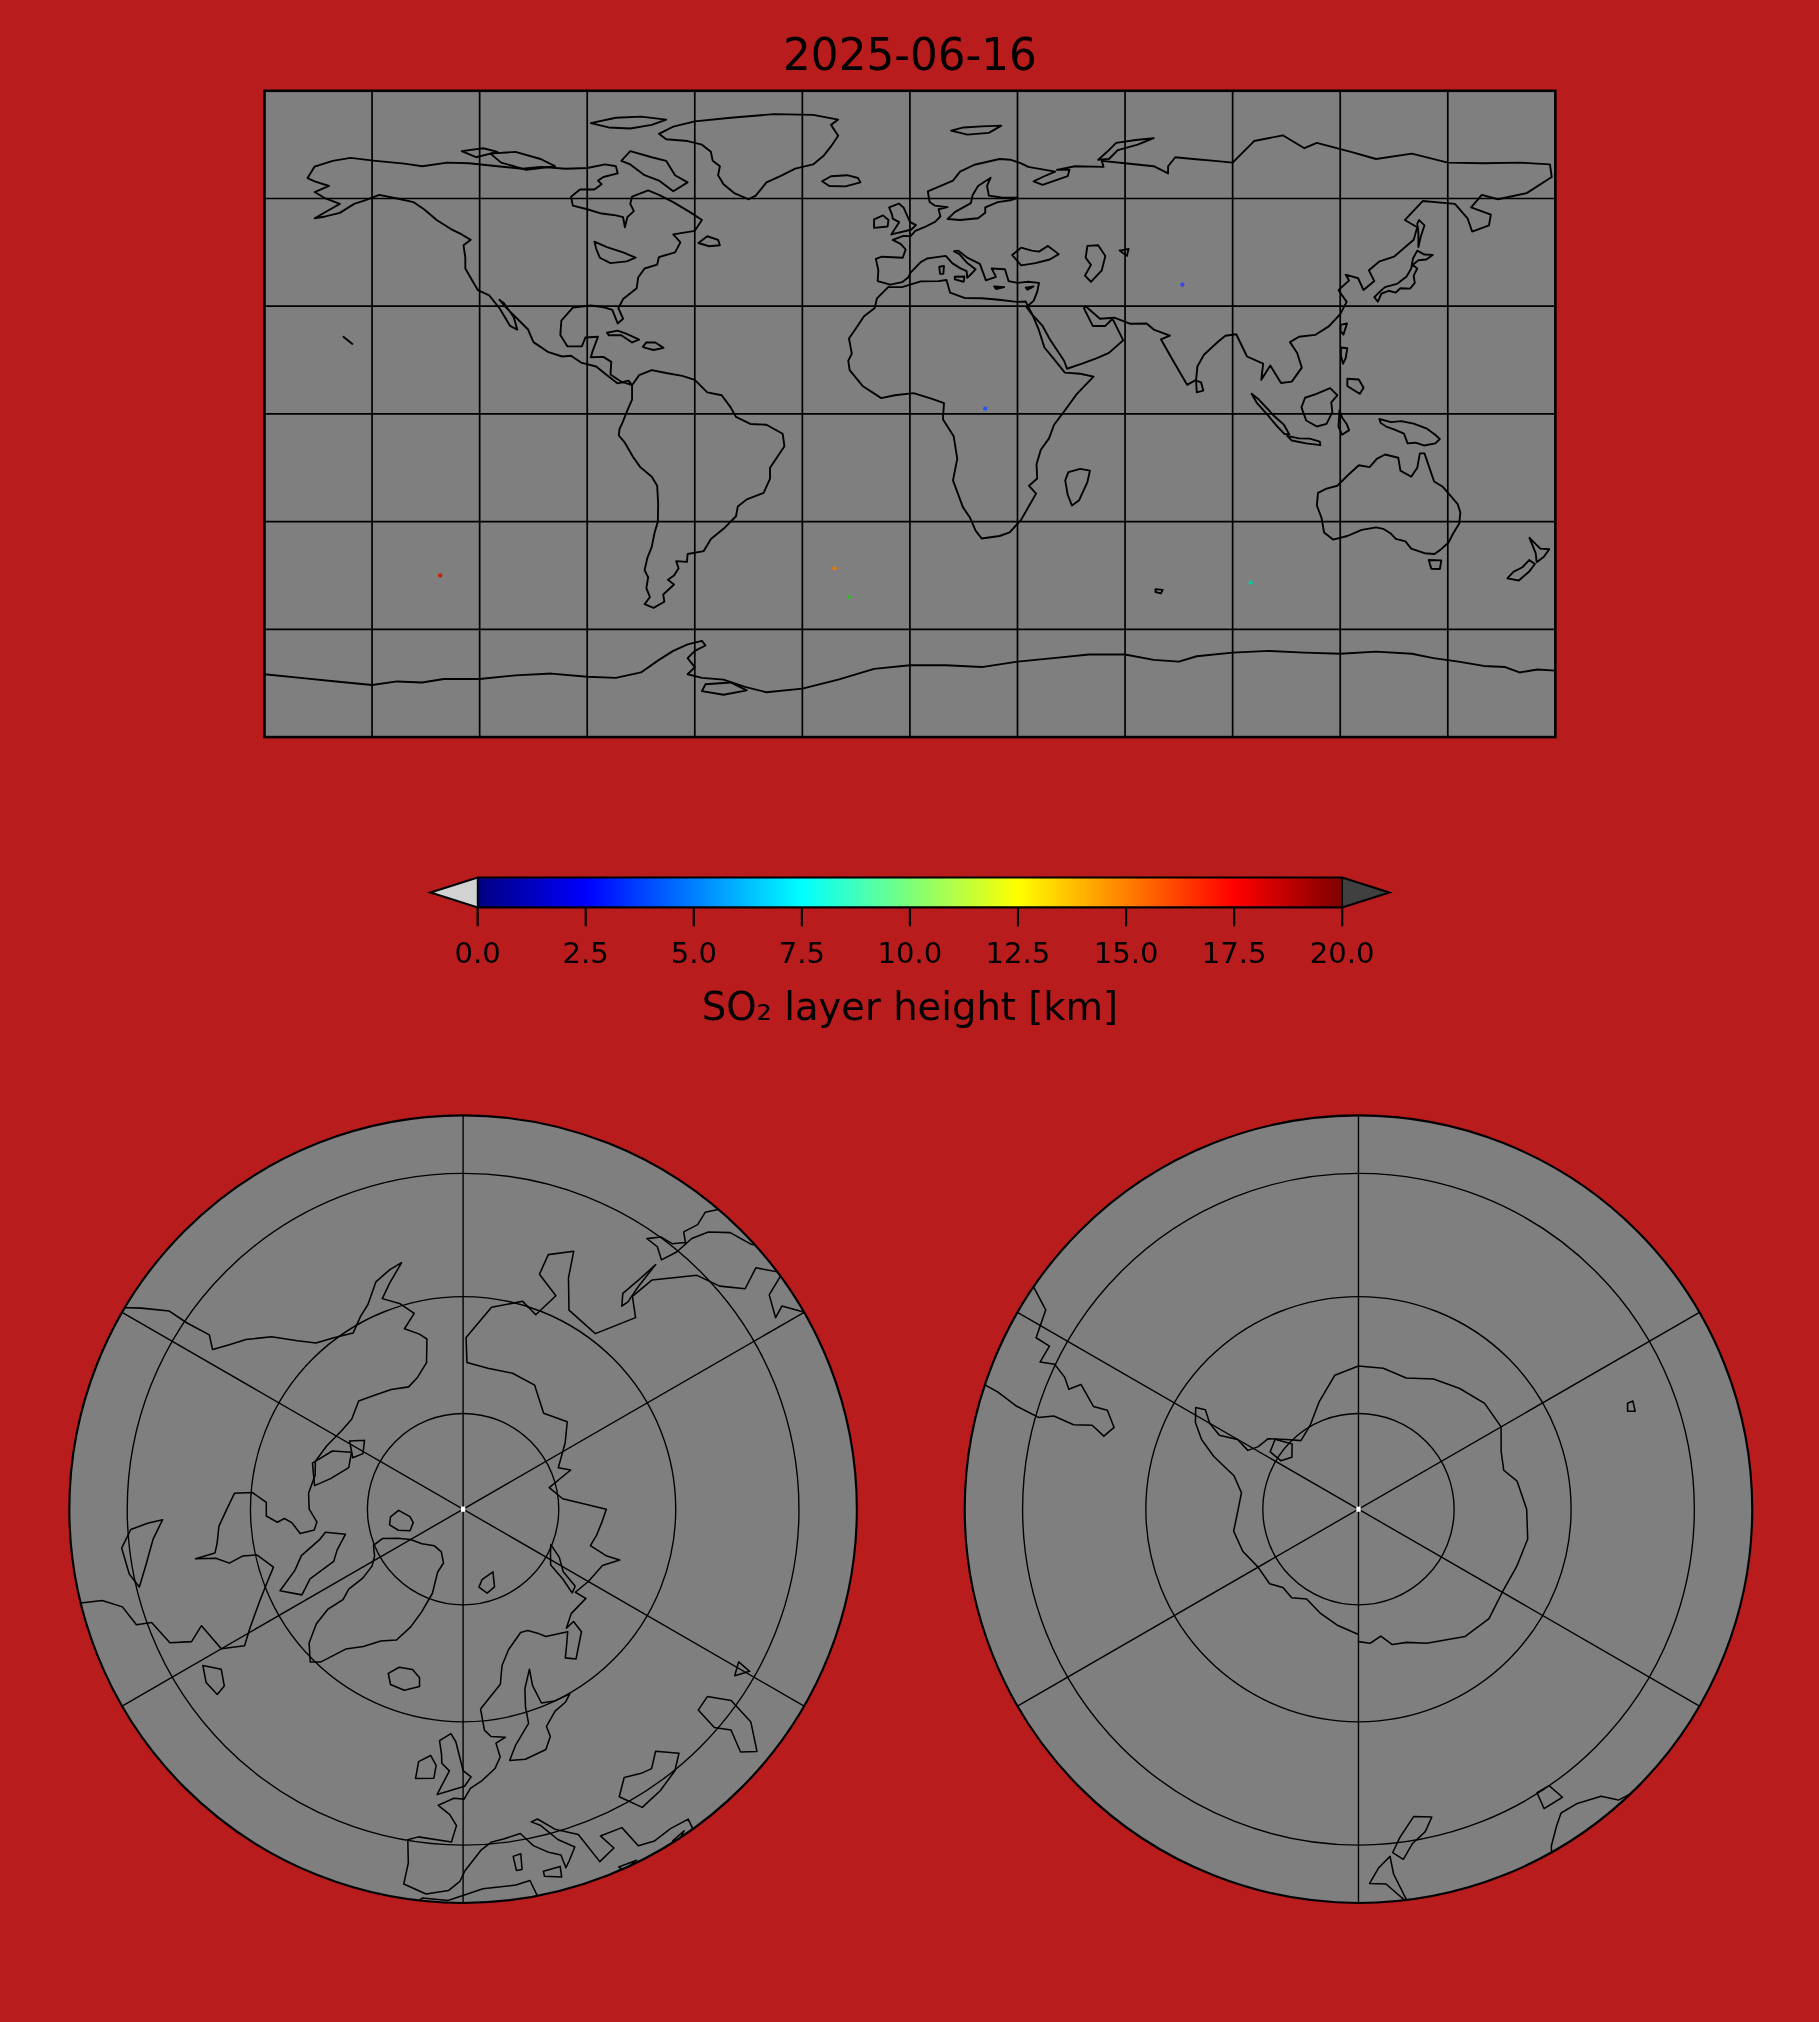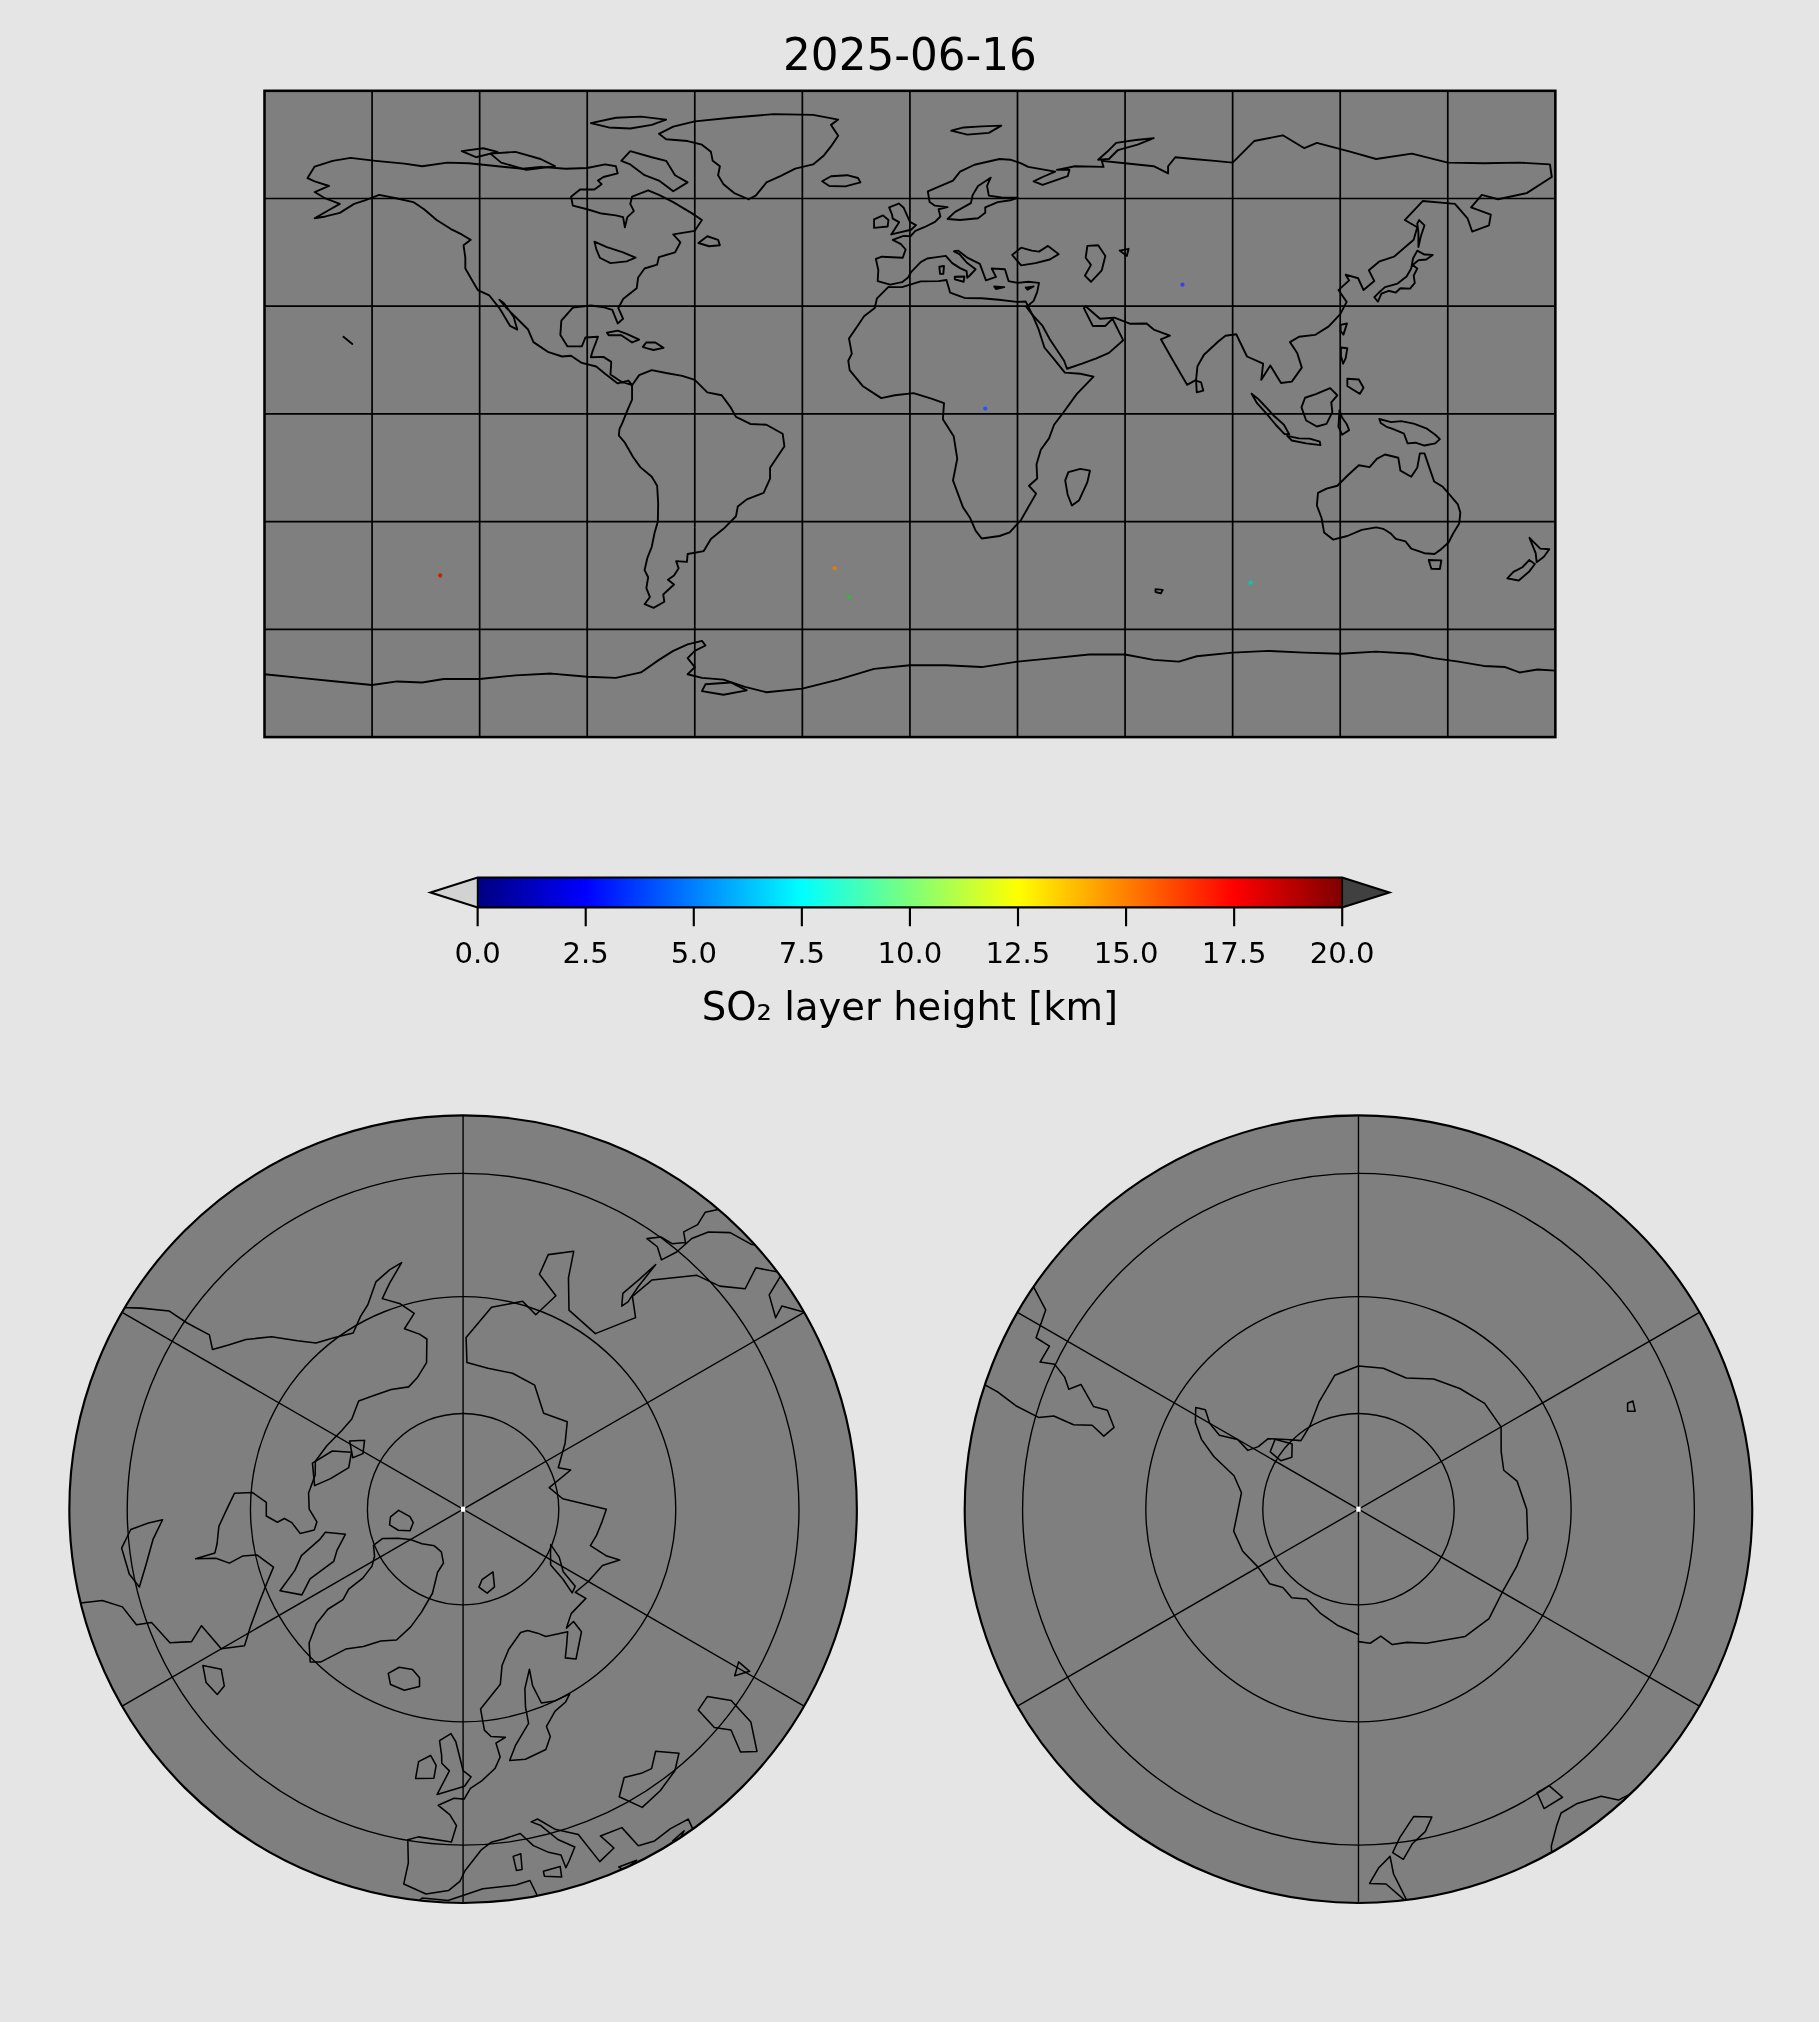--- a/index.html
+++ b/index.html
@@ -1,16 +1,16 @@
 <!DOCTYPE html>
 <html style="font-size:13.7px"><head>
 <meta charset="utf-8">
 <style>
   html,body{margin:0;padding:0;background:#ffffff;}
-  .stage{position:relative;width:1819px;height:2022px;background:#e5e5e5;overflow:hidden;}
+  .stage{position:relative;width:1819px;height:2022px;background:#b91c1c;overflow:hidden;}
   svg{display:block;}
   text{font-family:"DejaVu Sans","Liberation Sans",sans-serif;fill:#000000;}
   .t-title{font-size:51px;}
   .t-cblabel{font-size:45px;}
   .t-tick{font-size:34px;}
 </style>
 </head>
 <body>
 
 <div class="stage">

